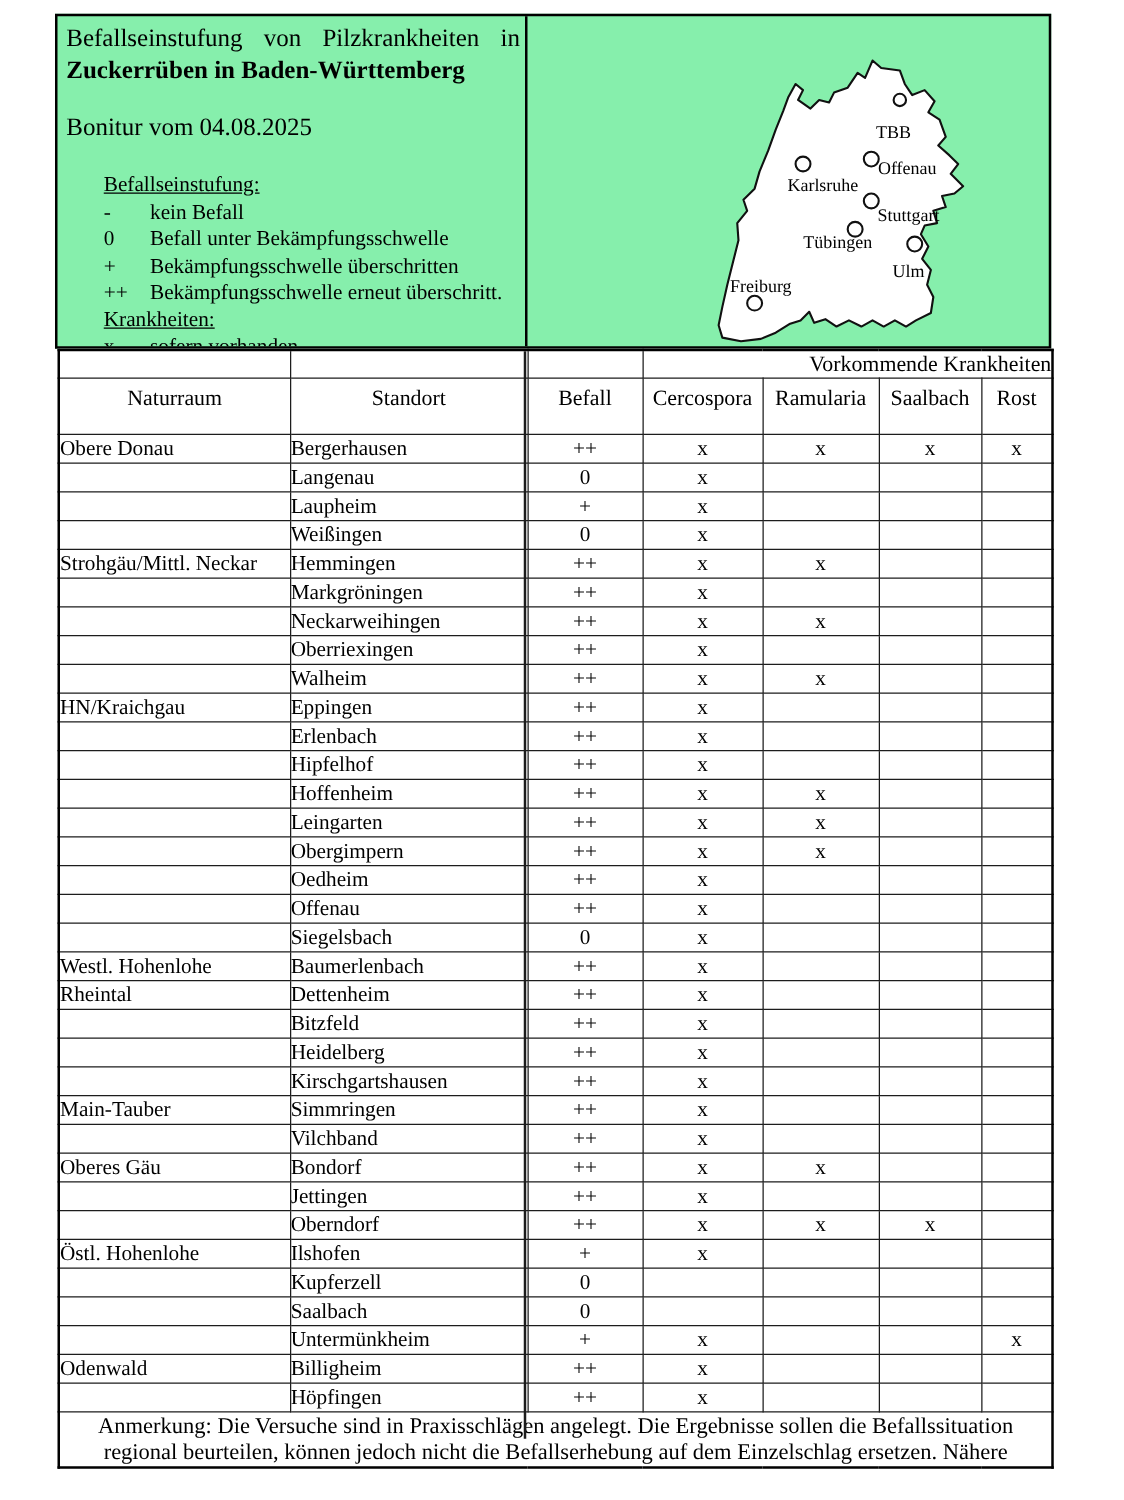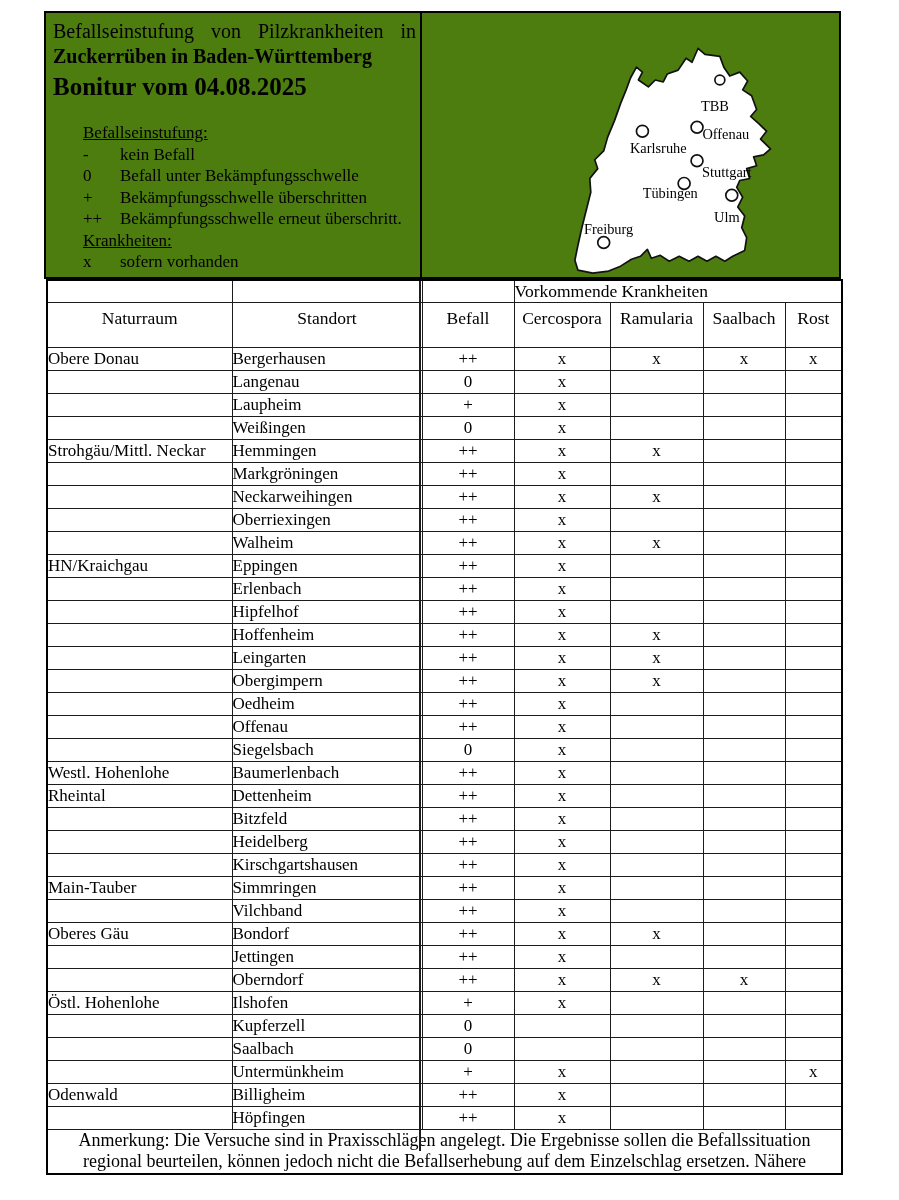--- a/index.html
+++ b/index.html
@@ -2,43 +2,43 @@
 <html><head>
 <meta charset="utf-8">
 <style>
   * { margin:0; padding:0; box-sizing:border-box; }
   html,body { background:#fff; }
   body { width:899px; height:1200px; font-family:"Liberation Serif","DejaVu Serif",serif; color:#000; }
   .page { position:relative; width:899px; height:1200px; background:#fff; overflow:hidden; }
 
   
   .top-section { position:absolute; left:44px; top:11px; width:797px; height:268px;
-                 border:2px solid #000; display:flex; background:#4d7c0f; }
+                 border:2px solid #000; display:flex; background:#86efac; }
   .title-panel { width:376px; border-right:2px solid #000; padding:6px 4px 0 7px; overflow:hidden; }
   .doc-title { font-size:20px; line-height:25px; }
   .doc-title .line1 { display:block; text-align:justify; text-align-last:justify; }
   .doc-title .line2 { display:block;font-weight:bold; }
-  .doc-subtitle { font-size:25px; font-weight:bold; line-height:28px; margin-top:4px; }
+  .doc-subtitle { font-size:20px; font-weight:normal; line-height:28px; margin-top:19px; }
   .legend { margin:21px 0 0 30px; font-size:17px; line-height:21.5px; }
   .legend-heading { text-decoration:underline; }
   .legend-row .sym { display:inline-block; width:37px; }
   .map-panel { flex:1; position:relative; }
   .map-panel svg { display:block; }
   .city-label { font-size:14.5px; fill:#000; }
 
   
   table.report { position:absolute; left:46px; top:279px; width:797px;
                  border-collapse:collapse; table-layout:fixed; background:#fff;
                  border:2px solid #000; font-size:17px; }
   table.report td, table.report th { border:1px solid #1c1c1c; font-weight:normal;
                  padding:0; white-space:nowrap; overflow:hidden; }
   tr.row-a { height:22px; }
   tr.row-b { height:45px;padding-left:16px; }
   tr.row-b th { vertical-align:top; padding-top:5px; text-align:center; font-size:17.5px; }
-  th.diseases-span { text-align:left; font-size:17.5px; vertical-align:middle; }
+  th.diseases-span { text-align:right; font-size:17.5px; vertical-align:middle; }
   tbody tr { height:23px;padding-left:16px; }
   td.c-nat, td.c-sta { text-align:left; padding-left:3px; }
   td.c-bef, td.c-dis { text-align:center; }
   tfoot tr { height:44px; }
   tfoot td { text-align:center; font-size:18px; line-height:21px; vertical-align:middle; }
   tfoot td span { display:block; }
 
   
   .double-line { position:absolute; left:419px; top:281px; width:0; height:870px;
                  border-left:2px solid #1c1c1c; }

